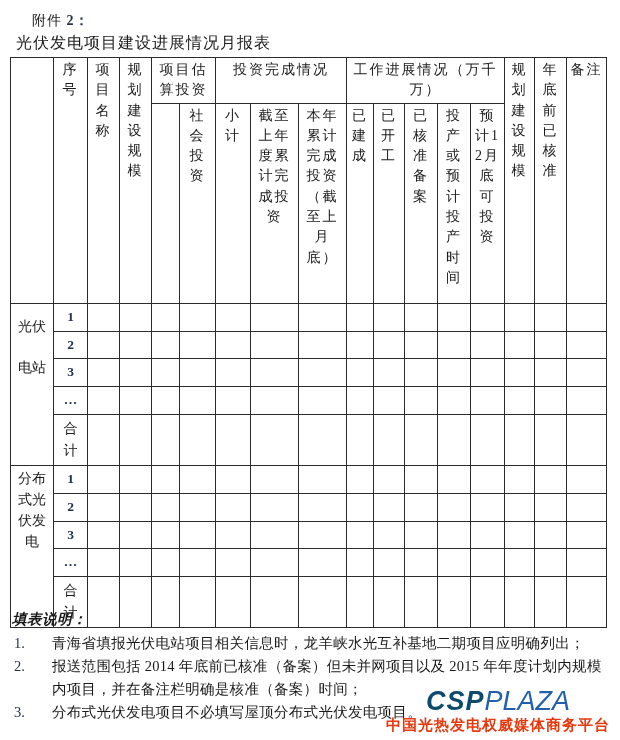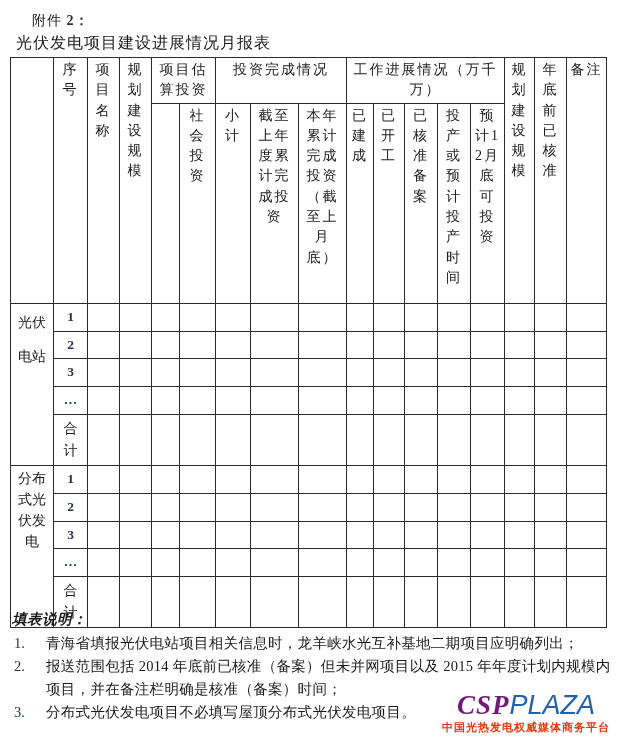--- a/index.html
+++ b/index.html
@@ -29,40 +29,40 @@
     line-height:1.45; padding:2px 2px;
     word-break:break-all; overflow:hidden;
   }
   .report thead th { letter-spacing:2px; }
   thead tr.band1 { height:42px; }
   thead tr.band2 { height:200px; }
   tbody tr.datarow { height:27px; }
   tbody tr.totalrow { height:40px; }
 
   .group-cell { padding:4px 12px; font-size:15px; letter-spacing:0; }
-  .group-cell.g1 { line-height:34px;margin-left:36px; }
+  .group-cell.g1 { line-height:41px;margin-left:36px; }
   .group-cell.g2 { line-height:21px; }
 
   td.serial {
     font-weight:bold; color:#26324b; font-size:13.5px; line-height:1.55;
     padding:3px 8px; letter-spacing:0;
   }
   td.serial.cjk { font-weight:normal; color:#1a1a1a; font-size:14px; }
 
   .notes { position:absolute; left:12px; top:610px; width:600px; font-size:14.5px; }
   .notes-title { font-weight:bold; letter-spacing:0.5px; margin-bottom:3px;font-style:italic; }
   .note-item { display:flex; line-height:23px; }
   .note-marker { width:34px; flex:0 0 34px; padding-left:2px; color:#26324b; }
-  .note-text { flex:1; letter-spacing:0.3px; }
+  .note-text { flex:1; letter-spacing:0.3px;margin-left:6px; }
 
   .logo { position:absolute; right:10px; bottom:5px; text-align:center; }
   .logo-text { font-style:italic; font-size:27px; line-height:28px; font-family:"Liberation Sans", sans-serif; }
   .logo-csp { font-weight:900; letter-spacing:1px; }
   .logo-plaza { font-weight:400; letter-spacing:0; }
-  .logo-tagline { font-size:11px; font-weight:bold; letter-spacing:1px; margin-top:1px; }
+  .logo-tagline { font-size:15px; font-weight:bold; letter-spacing:1px; margin-top:1px; }
 </style>
 </head>
 <body>
 
 <div class="attachment"><span>附件</span> <span class="digit">2：</span></div>
 
 <div class="page-title">光伏发电项目建设进展情况月报表</div>
 
 <table class="report">
   <colgroup>
@@ -306,15 +306,15 @@
     <span class="note-marker">2.</span>
     <span class="note-text">报送范围包括 2014 年底前已核准（备案）但未并网项目以及 2015 年年度计划内规模内项目，并在备注栏明确是核准（备案）时间；</span>
   </div>
   <div class="note-item">
     <span class="note-marker">3.</span>
     <span class="note-text">分布式光伏发电项目不必填写屋顶分布式光伏发电项目。</span>
   </div>
 </div>
 
 <div class="logo">
-  <div class="logo-text"><span class="logo-csp" style="color: #701a75; font-family: Liberation Serif, serif;">CSP</span><span class="logo-plaza" style="color: rgb(33, 96, 173);">PLAZA</span></div>
+  <div class="logo-text"><span class="logo-csp" style="color: #0c4a6e;">CSP</span><span class="logo-plaza" style="color: rgb(33, 96, 173);">PLAZA</span></div>
   <div class="logo-tagline" style="color: rgb(232, 56, 13);">中国光热发电权威媒体商务平台</div>
 </div>
 
 </body></html>

